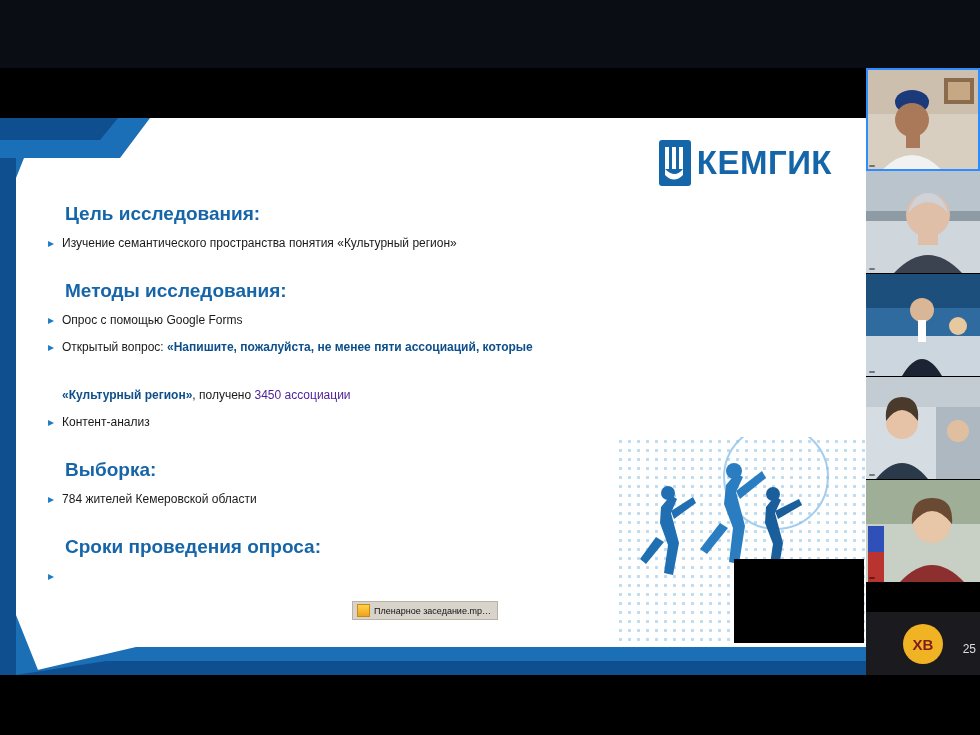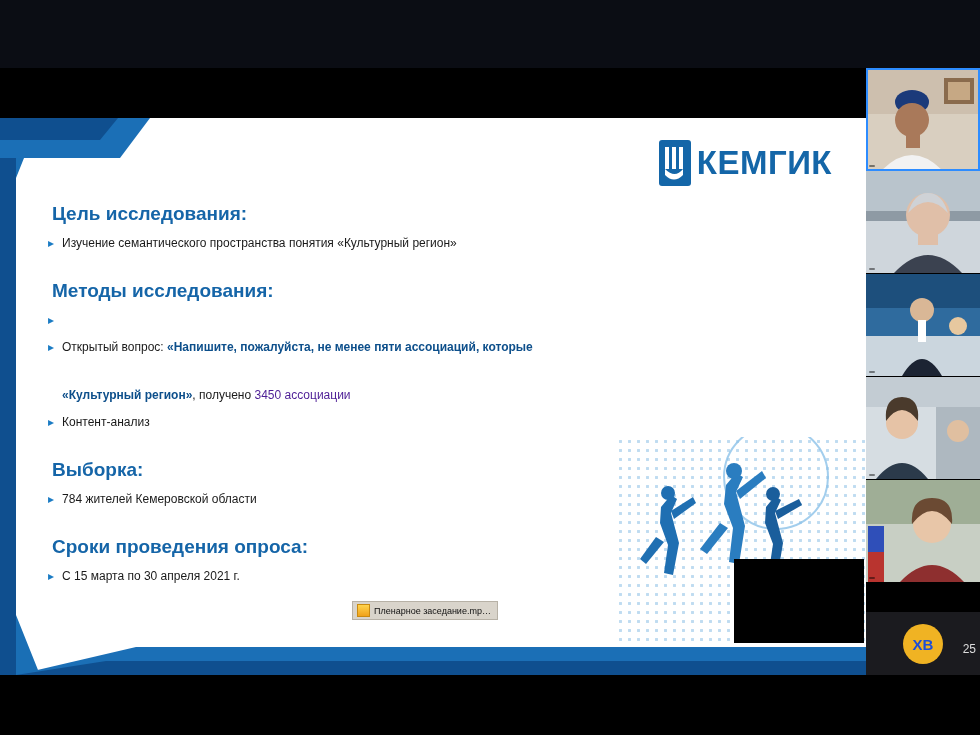--- a/index.html
+++ b/index.html
@@ -128,21 +128,21 @@
   .content {
     position: absolute;
     left: 48px;
     top: 85px;
     width: 800px;
   }
   .heading {
     color: #1565a8;
     font-size: 19px;
     font-weight: 700;
-    margin: 0 0 6px 4px;
+    margin: 0 0 6px 17px;
   }
   .bullet-row {
     display: flex;
     align-items: flex-start;
     gap: 8px;
     margin: 0 0 3px 0;
   }
   .bullet-mark {
     color: #1b7cc4;
     font-size: 12px;
@@ -191,21 +191,21 @@
     width: 114px; height: 64px;
     background: #1b1b1f;
     display: flex;
     align-items: center;
     justify-content: center;
   }
   .avatar-circle {
     width: 40px; height: 40px;
     border-radius: 50%;
     background: #f0b323;
-    color: #1d4ed8;
+    color: #7f1d1d;
     font-size: 15px;
     font-weight: 700;
     display: flex;
     align-items: center;
     justify-content: center;
   }
   .tile-count {
     position: absolute;
     right: 4px; bottom: 20px;
     font-size: 12px;
@@ -315,20 +315,21 @@
       <div class="bullet-row">
         <span class="bullet-mark">▸</span>
         <span class="bullet-text">Изучение семантического пространства понятия «Культурный регион»</span>
       </div>
 
       <div class="gap"></div>
 
       <div class="heading">Методы исследования:</div>
       <div class="bullet-row">
         <span class="bullet-mark">▸</span>
+        <span class="bullet-text">Опрос с помощью Google Forms</span>
       </div>
       <div class="bullet-row">
         <span class="bullet-mark">▸</span>
         <span class="bullet-text">
           <span>Открытый вопрос: </span><span class="b">«Напишите, пожалуйста, не менее пяти ассоциаций, которые</span><br>
           <br>
           <span class="b">«Культурный регион»</span><span>, получено </span><span class="bk">3450 ассоциации</span>
         </span>
       </div>
       <div class="bullet-row">
@@ -344,21 +345,20 @@
         <span class="bullet-text">
           <span>784 жителей Кемеровской области</span><br>
         </span>
       </div>
 
       <div class="gap"></div>
 
       <div class="heading">Сроки проведения опроса:</div>
       <div class="bullet-row">
         <span class="bullet-mark">▸</span>
-        <span class="bullet-text">С 15 марта по 30 апреля 2021 г.</span>
       </div>
     </div>
 
     <div class="slide-bottom-shape"></div>
     <div class="slide-bottom-shape2"></div>
 
     <div class="black-box"></div>
 
     <div class="taskbar-item">
       <span class="taskbar-icon"></span>

